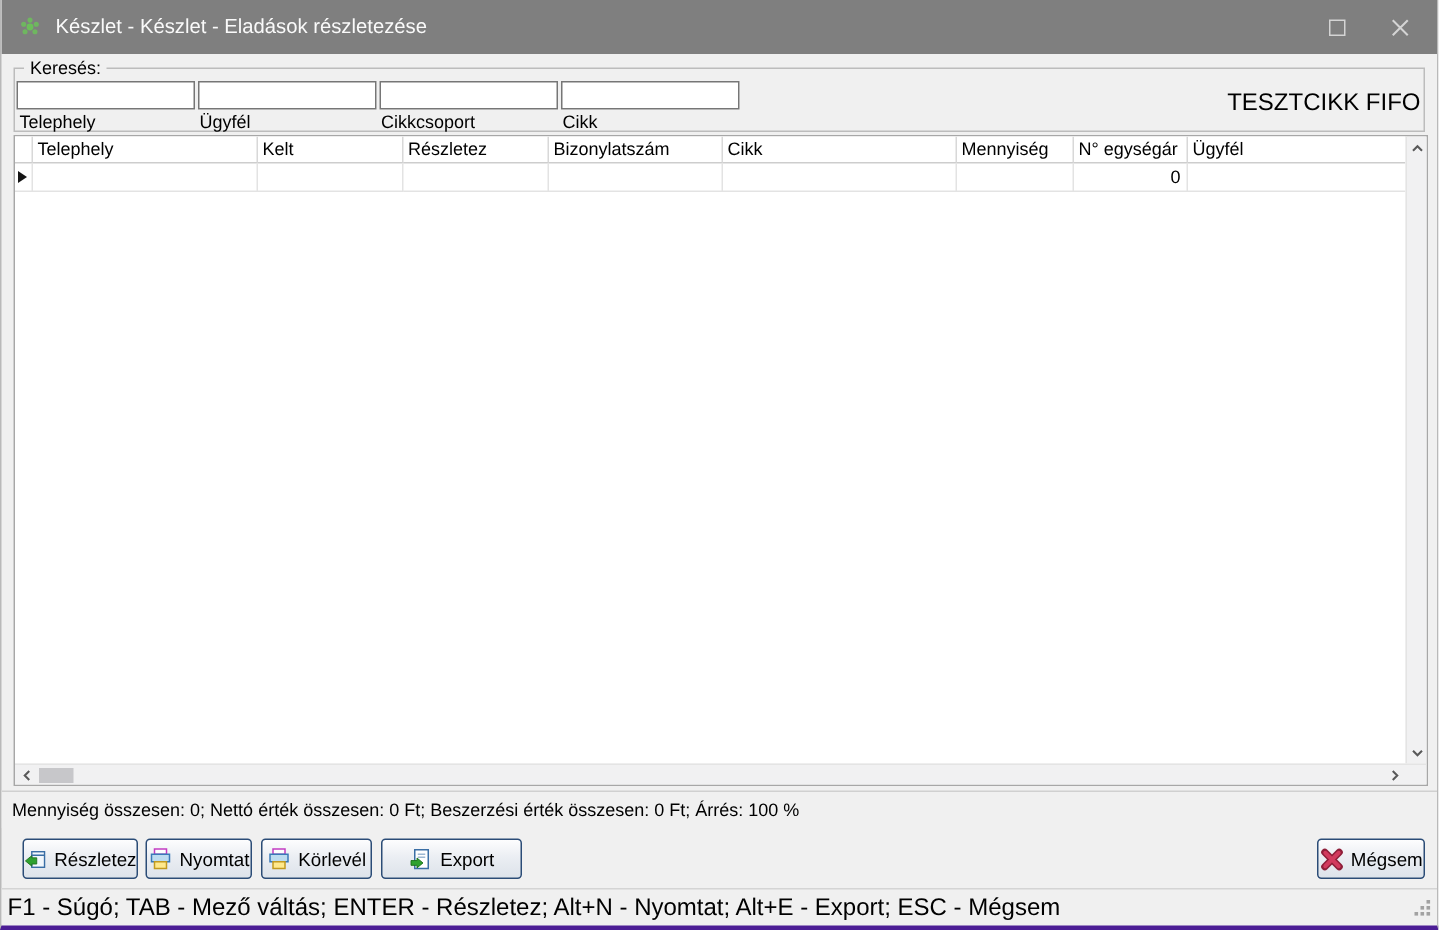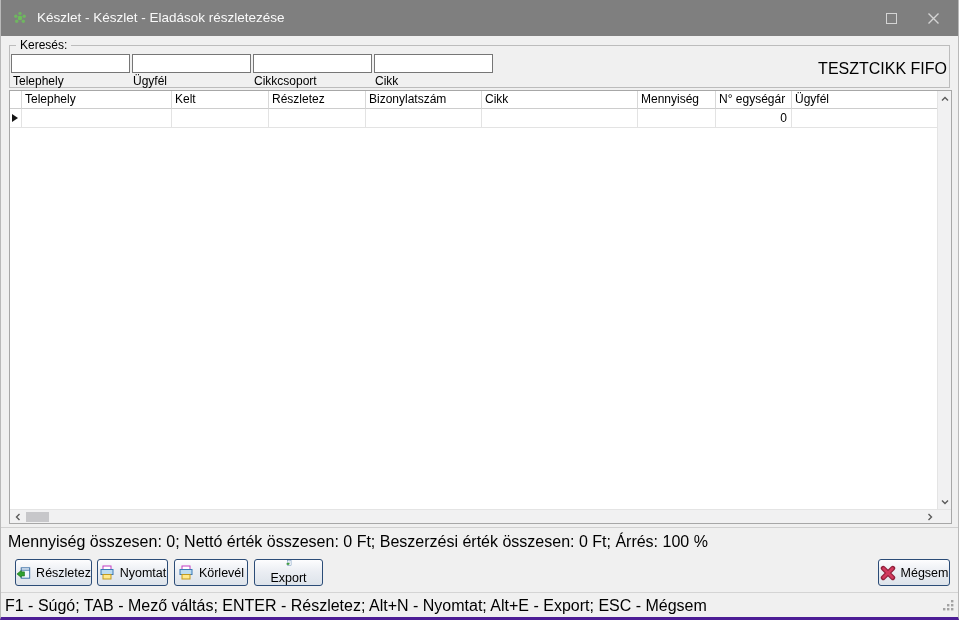--- a/index.html
+++ b/index.html
@@ -38,29 +38,29 @@
   .w4 { width:116px; } .w5 { width:156px; } .w6 { width:78px; } .w7 { width:76px; } .w8 { flex:1; border-right:none; }
   .row-tri { width:0; height:0; border-left:6px solid #141414; border-top:4.5px solid transparent; border-bottom:4.5px solid transparent; margin:4.5px 0 0 2px; }
   .vscroll { width:14px; background:#f1f1f2; border-left:1px solid #e4e4e4; position:relative; }
   .hscroll { height:14px; background:#f1f1f2; border-top:1px solid #e4e4e4; position:relative; }
   .sarrow { position:absolute; width:14px; height:13px; display:flex; align-items:center; justify-content:center; }
   .vs-up { top:1px; left:0; } .vs-down { bottom:1px; left:0; }
   .hs-left { left:1px; top:0; } .hs-right { right:14px; top:0; }
   .hs-thumb { position:absolute; left:16px; top:2px; width:23px; height:10px; background:#c7c7ca; }
   
   .summary { position:absolute; left:0; top:527px; width:959px; height:25px; background:#f0f0f0; border-top:1px solid #d0d0d0; }
-  .summary-text { margin:5px 0 12px 7px; font-size:16px; white-space:nowrap; }
+  .summary-text { margin:5px 0 12px 7px; font-size:12px; white-space:nowrap; }
   
   .btn { position:absolute; top:559px; height:27px; border:1px solid #2b4c77; border-radius:3px;
          background:linear-gradient(#fdfdfe, #ebeef3 45%, #dde3ea); font-family:"Liberation Sans", sans-serif;
          font-size:12.5px; color:#000; display:flex; align-items:center; justify-content:center; gap:5px; padding:0; cursor:default; }
   .btn-reszletez { left:14px;  width:77px; }
   .btn-nyomtat   { left:96px;  width:71px; }
   .btn-korlevel  { left:173px; width:74px; }
-  .btn-export    { left:253px; width:69px;flex-direction:column; }
+  .btn-export    { left:253px; width:94px; }
   .btn-bezar     { left:877px; width:72px; }
   
   .statusbar { position:absolute; left:0; top:592px; width:959px; height:24px; background:#f0f0f0; border-top:1px solid #d4d4d4; }
   .status-text { margin:4px 0 0 4px; font-size:16px; white-space:nowrap; }
   .resize-grip { position:absolute; right:5px; bottom:4px; }
 </style>
 </head>
 <body>
 
 <div class="window">

